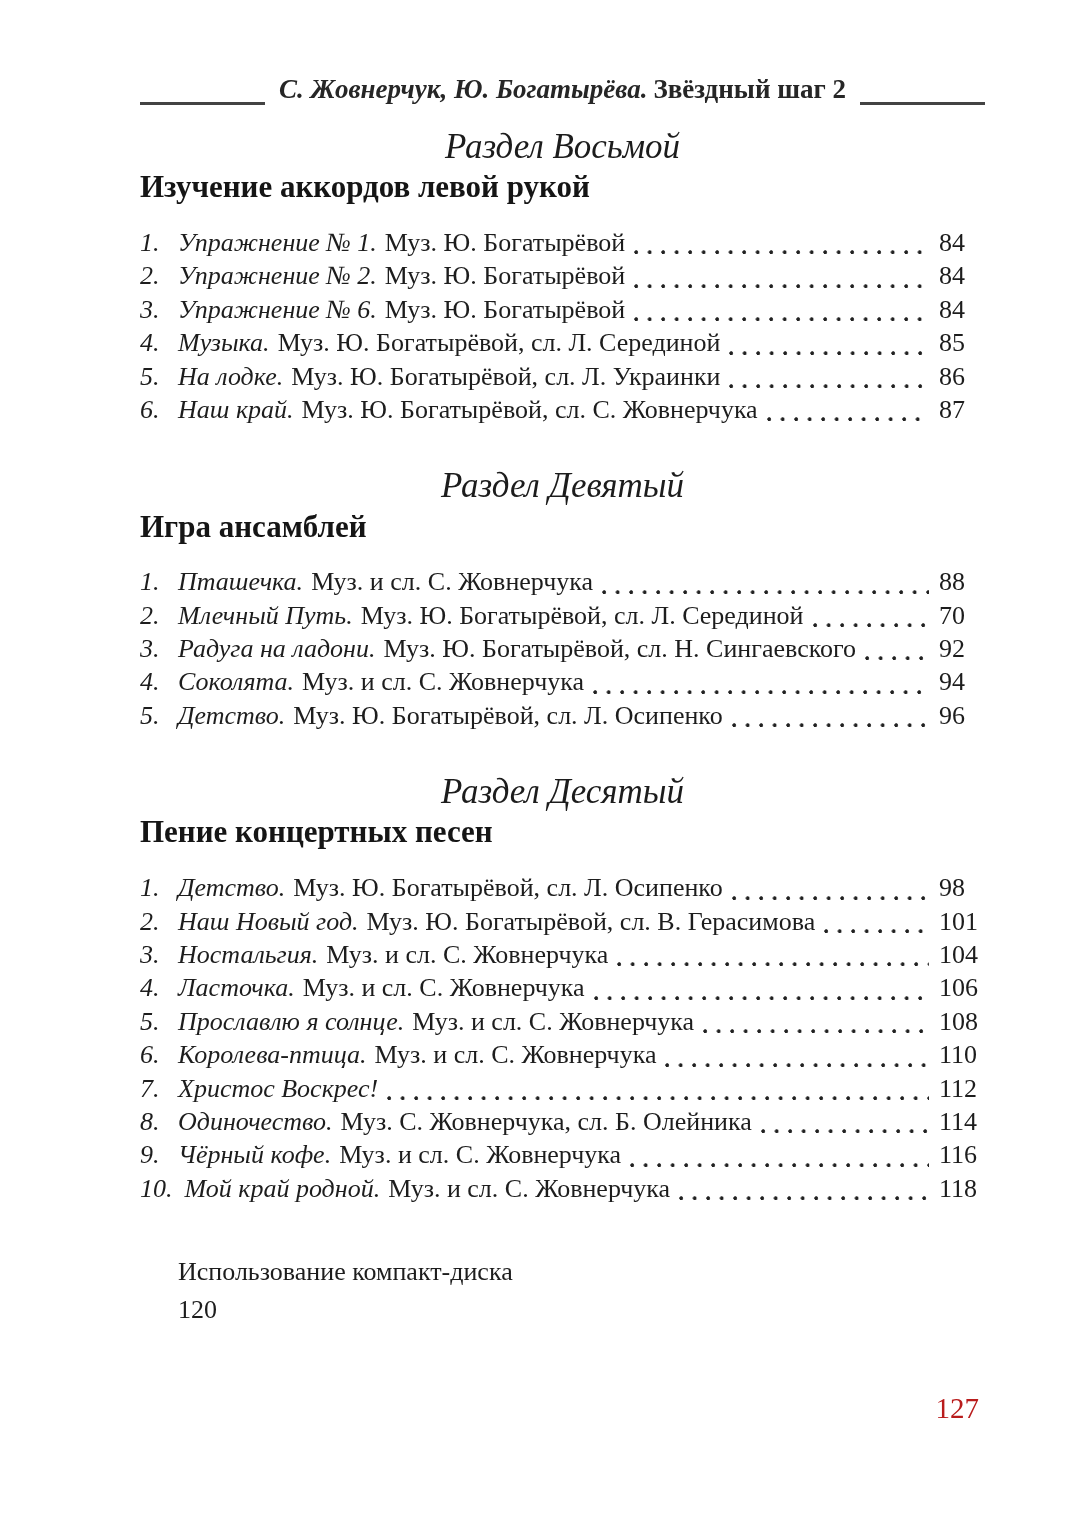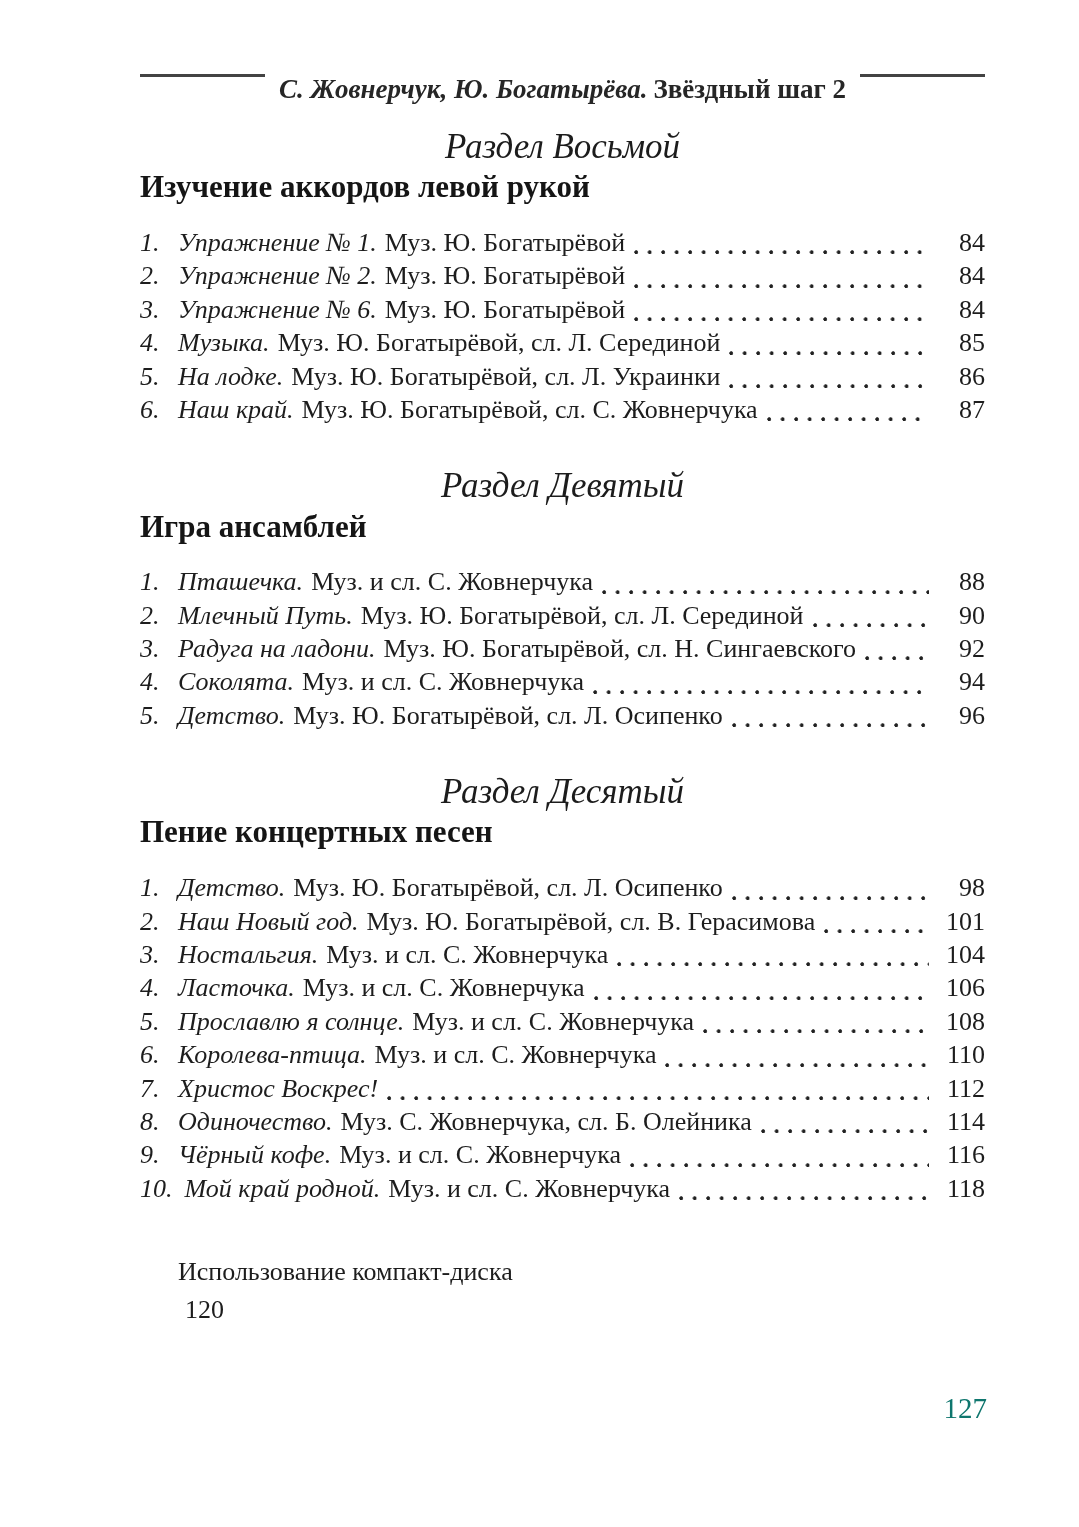--- a/index.html
+++ b/index.html
@@ -15,21 +15,21 @@
   .page {
     box-sizing: border-box;
     width: 1079px;
     height: 1527px;
     padding: 74px 94px 0 140px;
     position: relative;
   }
   
   .running-head {
     display: flex;
-    align-items: flex-start;
+    align-items: flex-end;
     gap: 14px;
     font-size: 27px;
     font-weight: bold;
     white-space: nowrap;
     color: #262626;
   }
   .running-head .rule {
     flex: 1;
     height: 3px;
     background: #434343;
@@ -84,34 +84,33 @@
     margin: 0 10px 4px 9px;
     align-self: flex-end;
     background-image: radial-gradient(circle at 2.2px 2.2px, #212121 1.6px, transparent 2.2px);
     background-size: 13.5px 5px;
     background-repeat: repeat-x;
     background-position: left bottom;
     min-width: 30px;
   }
   .pagenum {
     min-width: 46px;
-    text-align: right;
     flex-shrink: 0;
   }
   
   .footer-entry { margin-top: 50px; }
   .footer-entry .toc-row { padding-left: 0; flex-direction: column; }
   .footer-entry .label { margin-left: 38px; }
   
   .folio {
     position: absolute;
-    right: 92px;
+    right: 100px;
     top: 1392px;
     font-size: 29px;
-    color: #0f766e;
+    color: #b91c1c;
   }
 </style>
 </head>
 <body>
 
 <div class="page">
 
   <div class="running-head">
     <span class="rule"></span>
     <span><span class="author">С. Жовнерчук, Ю. Богатырёва.</span><span class="book">Звёздный шаг 2</span></span>
@@ -183,21 +182,21 @@
     <span class="credits">Муз. и сл. С. Жовнерчука</span>
     <span class="leader"></span>
     <span class="pagenum">88</span>
   </li>
 
   <li class="toc-row">
     <span class="num">2.</span>
     <span class="title">Млечный Путь.</span>
     <span class="credits">Муз. Ю. Богатырёвой, сл. Л. Серединой</span>
     <span class="leader"></span>
-    <span class="pagenum">90</span>
+    <span class="pagenum">70</span>
   </li>
 
   <li class="toc-row">
     <span class="num">3.</span>
     <span class="title">Радуга на ладони.</span>
     <span class="credits">Муз. Ю. Богатырёвой, сл. Н. Сингаевского</span>
     <span class="leader"></span>
     <span class="pagenum">92</span>
   </li>
 

